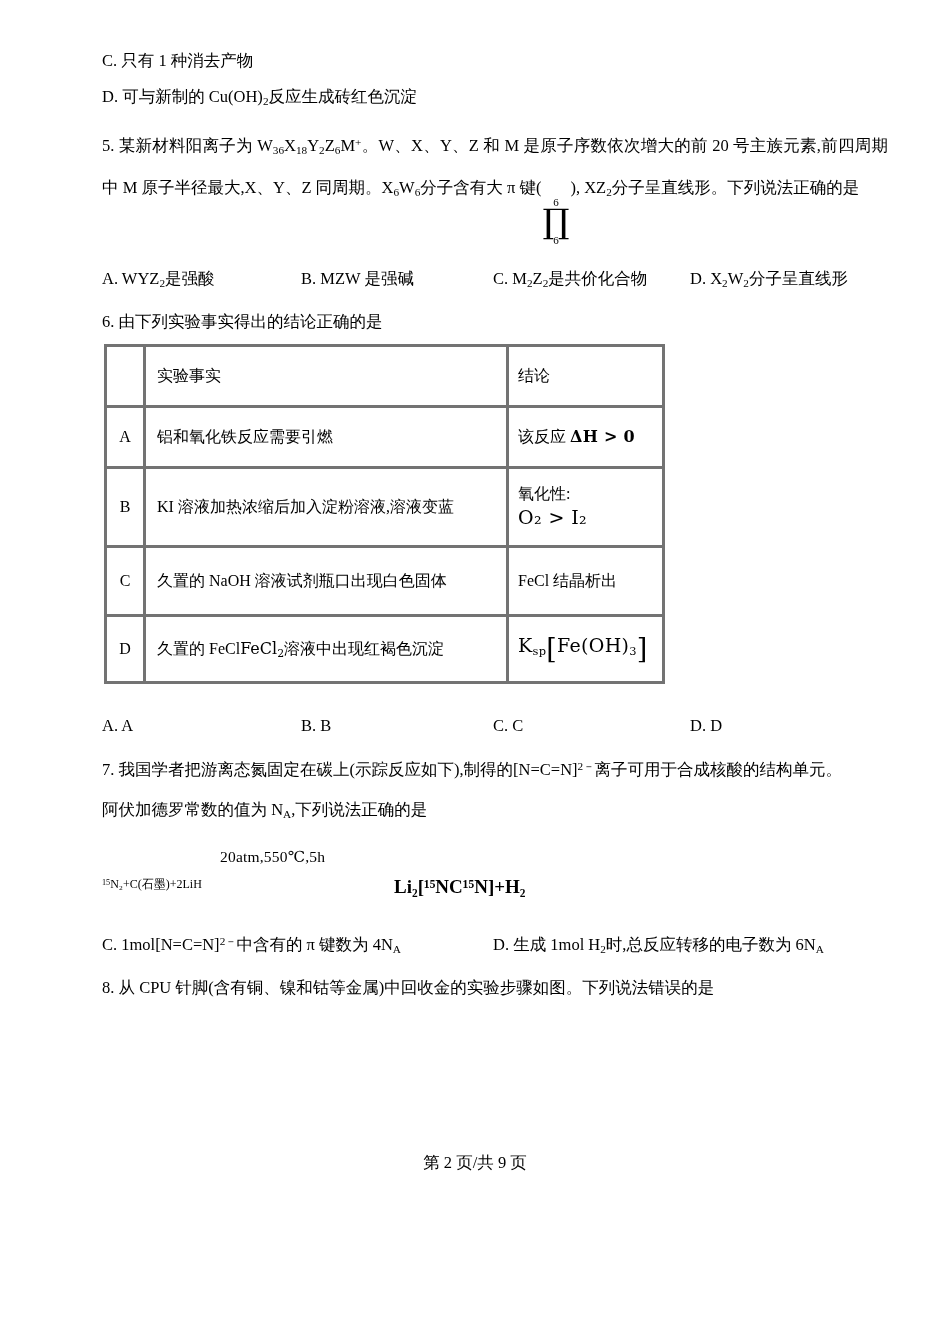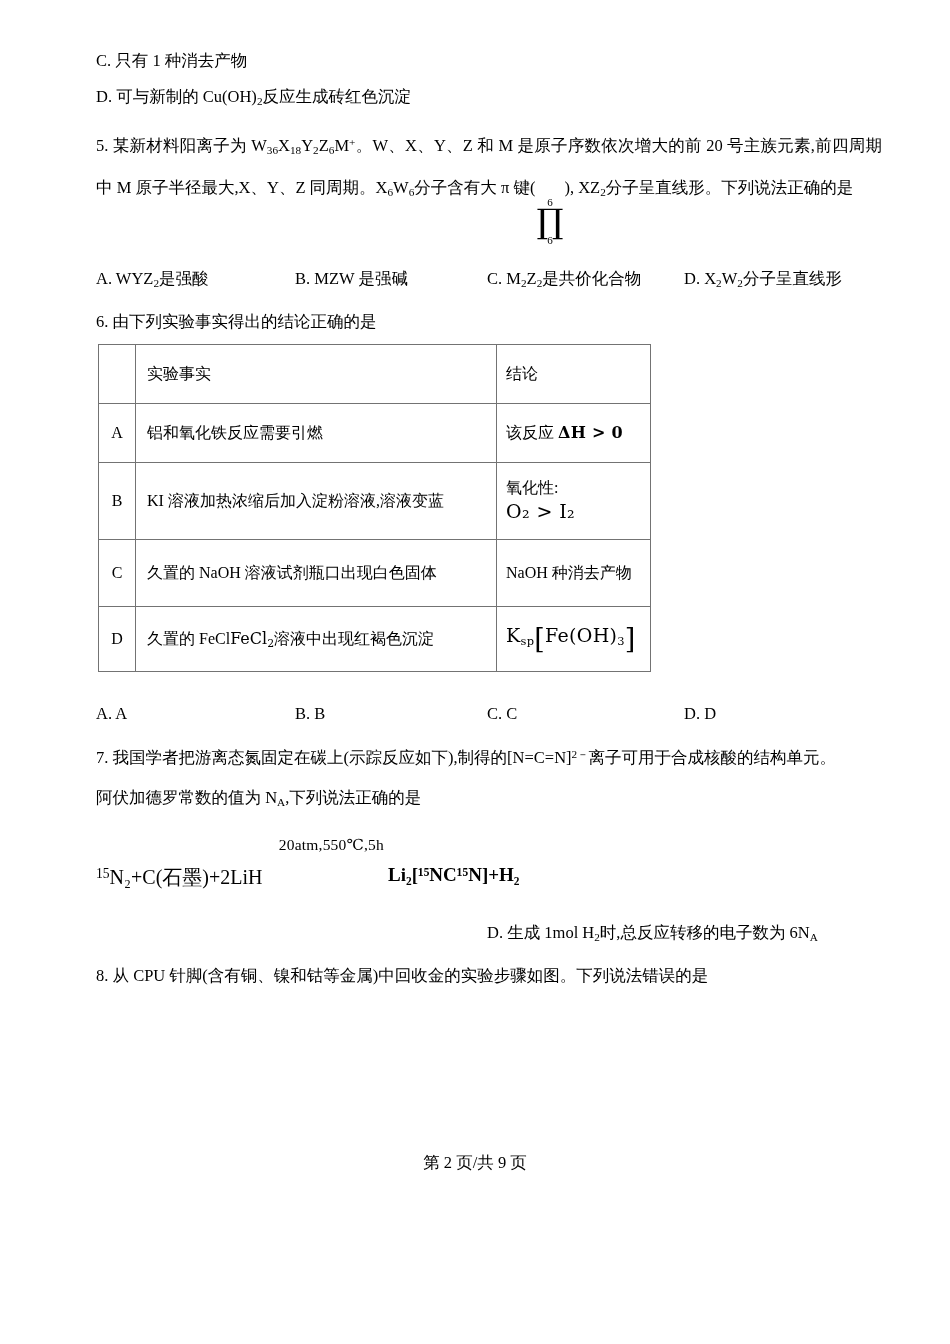--- a/index.html
+++ b/index.html
@@ -17,21 +17,21 @@
   }
   .page {
     position: relative;
     width: 950px;
     height: 1344px;
     box-sizing: border-box;
     padding: 0;
   }
   .content {
     position: absolute;
-    left: 96px;
+    left: 102px;
     top: 52px;
     width: 786px;
   }
 
   
   .line {
     font-size: 16.5px;
     line-height: 1.05;
     margin: 0 0 19px 0;
     white-space: normal;
@@ -93,21 +93,21 @@
 
   
   .tbl-wrap { margin: 8px 0 0 2px; }
   table.facts {
     border-collapse: collapse;
     table-layout: fixed;
     width: 510px;
     font-size: 16px;
   }
   table.facts td {
-    border: 1px solid #737373;
+    border: 3px solid #737373;
     padding: 7px 9px 7px 11px;
     vertical-align: middle;
     line-height: 1.35;
   }
   table.facts td.lbl {
     width: 32px;
     text-align: center;
     padding: 7px 2px;
   }
   table.facts td.fact { width: 340px; }
@@ -151,28 +151,28 @@
     position: relative;
     margin: 24px 0 26px 0;
     height: 62px;
     font-size: 16px;
   }
   .eq .lhs {
     position: absolute;
     left: 0px;
     top: 30px;
     white-space: nowrap;
-    font-size: 20px;
+    font-size: 12px;
   }
   .eq .arrow {
     position: absolute;
     left: 118px;
     top: 2px;
     width: 170px;
-    text-align: right;
+    text-align: left;
   }
   .eq .cond {
     font-size: 15.5px;
     white-space: nowrap;
     letter-spacing: 0.2px;
     display: block;
     padding-bottom: 2px;
   }
   .eq .rule1 {
     border-top: 1.6px solid #000;
@@ -251,21 +251,21 @@
             <td class="concl"><span>该反应 </span><span class="deltaH">ΔH &gt; 0</span></td>
           </tr>
           <tr class="rowh-b">
             <td class="lbl">B</td>
             <td class="fact">KI 溶液加热浓缩后加入淀粉溶液,溶液变蓝</td>
             <td class="concl"><span>氧化性:</span><br><span class="o2i2">O₂ &gt; I₂</span></td>
           </tr>
           <tr class="rowh-c">
             <td class="lbl">C</td>
             <td class="fact">久置的 NaOH 溶液试剂瓶口出现白色固体</td>
-            <td class="concl">NaOH 种消去产物</td>
+            <td class="concl">FeCl 结晶析出</td>
           </tr>
           <tr class="rowh-d">
             <td class="lbl">D</td>
             <td class="fact"><span>久置的 FeCl</span><span class="mathserif">FeCl<sub>2</sub></span><span>溶液中出现红褐色沉淀</span></td>
             <td class="concl"><span class="ksp">K<sub>sp</sub><span class="brk">[</span>Fe(OH)<sub>3</sub><span class="brk">]</span></span></td>
           </tr>
         </tbody>
       </table>
     </div>
 
@@ -288,20 +288,21 @@
       <span class="arrow">
         <span class="cond">20atm,550℃,5h</span>
         <span class="rule1"></span>
         <span class="rule2"></span>
       </span>
       <span class="rhs">Li₂[¹⁵NC¹⁵N]+H₂</span>
     </div>
 
 
     <div class="optrow" style="margin-bottom:18px;">
+      <span style="left:0px;"><span>C. 1mol[N=C=N]</span><sup>2－</sup><span>中含有的 π 键数为 4N</span><sub>A</sub></span>
       <span style="left:391px;"><span>D. 生成 1mol H</span><sub>2</sub><span>时,总反应转移的电子数为 6N</span><sub>A</sub></span>
     </div>
 
     <div class="qline">
       <span>8. 从 CPU 针脚(含有铜、镍和钴等金属)中回收金的实验步骤如图。下列说法错误的是</span>
     </div>
 
   </div>
 
   <div class="footer">

